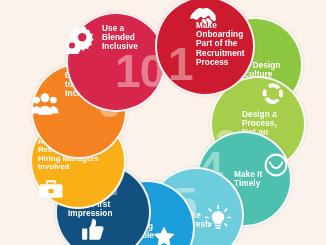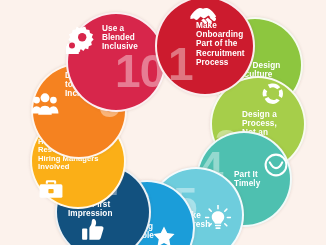--- a/index.html
+++ b/index.html
@@ -63,21 +63,21 @@
     <div class="ico" style="left: 260px; top: 82px;">
       <svg viewBox="0 0 50 50" width="26" height="26">
         <path fill="#ffffff" d="M25 3c6 0 11 3 14 7l-6 4c-2-2-5-4-8-4-2 0-4 1-6 2l-4-7c3-1 7-2 10-2z"></path>
         <path fill="#ffffff" d="M42 14c3 5 3 12 0 17l-6-4c1-3 1-7 0-10z"></path>
         <path fill="#ffffff" d="M38 35c-4 5-10 8-16 7-6-1-11-5-13-10l7-3c2 3 5 5 8 5 3 1 6 0 8-2z"></path>
         <path fill="#ffffff" d="M6 28C4 23 5 17 8 13l6 5c-2 2-2 6-1 9z"></path>
       </svg>
     </div>
     <div class="step" style="left: 196px; top: 131px; width: 96px; height: 96px; background: rgb(78, 192, 176);"></div>
     <div class="num" style="left: 199px; top: 150px; font-size: 44px;">4</div>
-    <div class="lab" style="left: 234px; top: 170px; font-size: 8.2px; width: 56px; text-align: left;">Part It
+    <div class="lab" style="left: 234px; top: 170px; font-size: 8.2px; width: 56px; text-align: left;">Make It
 Timely</div>
     <div class="ico" style="left: 263px; top: 152px;">
       <svg viewBox="0 0 50 50" width="26" height="26">
         <circle cx="25" cy="25" r="20" fill="none" stroke="#ffffff" stroke-width="4"></circle>
         <path d="M13 20c4 7 8 11 12 11 5 0 9-4 12-11" fill="none" stroke="#ffffff" stroke-width="4" stroke-linecap="round"></path>
       </svg>
     </div>
     <div class="step" style="left: 148px; top: 167px; width: 96px; height: 96px; background: rgb(110, 205, 221);"></div>
     <div class="num" style="left: 173px; top: 186px; font-size: 44px;">5</div>
     <div class="lab" style="left: 180px; top: 211px; font-size: 8.2px; width: 50px; text-align: left;">Make

